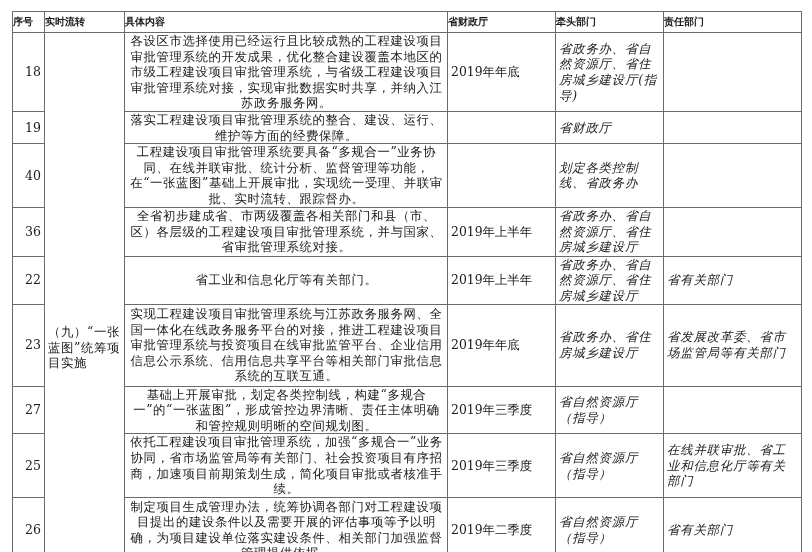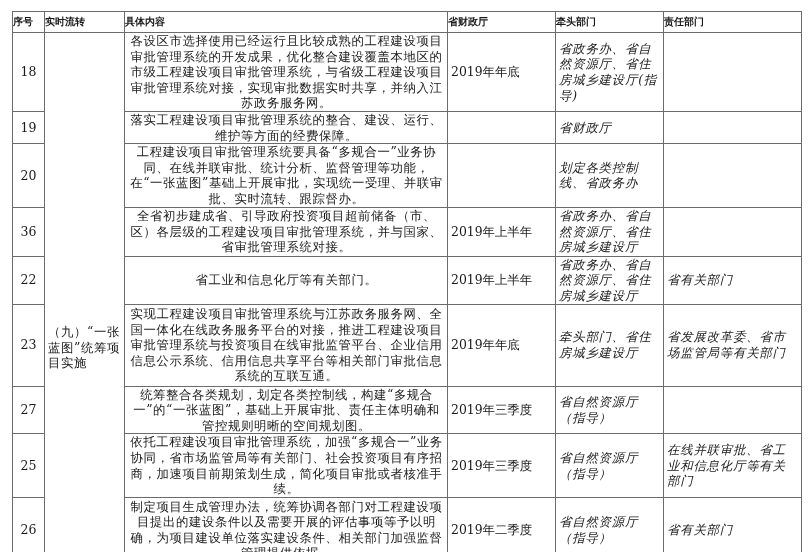--- a/index.html
+++ b/index.html
@@ -4,21 +4,21 @@
 <style>
   html, body { margin: 0; padding: 0; background: #ffffff; }
   body { width: 812px; height: 552px; position: relative; overflow: hidden;
          font-family: "DejaVu Serif", "Liberation Serif", serif; color: #1a1a1a; }
   table { position: absolute; left: 12px; top: 11px; border-collapse: collapse;
           table-layout: fixed; width: 789px; }
   td, th { border: 1px solid #6b6b6b; padding: 0 3px; font-size: 12.4px; line-height: 15.6px;
            vertical-align: middle; word-break: break-all; }
   th { font-family: "DejaVu Sans", "Liberation Sans", sans-serif; font-weight: bold;
        font-size: 10px; height: 20px; text-align: left; padding: 0; }
-  td.num { text-align: center; font-size: 12.5px; }
+  td.num { text-align: right; font-size: 12.5px; }
   td.content { letter-spacing: 0.6px; padding: 0 3px 0 4px; text-align: center; }
   td.task { vertical-align: middle; padding-top: 100px; letter-spacing: 0.6px; }
   td.dept { letter-spacing: 0.8px; font-style: italic; }
   table { border: 1.5px solid #444; }
 </style>
 </head>
 <body>
 
 <table>
   <colgroup>
@@ -49,50 +49,50 @@
       <td class="dept"></td>
     </tr>
     <tr style="height:32px">
       <td class="num">19</td>
       <td class="content">落实工程建设项目审批管理系统的整合、建设、运行、维护等方面的经费保障。</td>
       <td></td>
       <td class="dept">省财政厅</td>
       <td class="dept"></td>
     </tr>
     <tr style="height:63px">
-      <td class="num">20</td>
+      <td class="num">40</td>
       <td class="content">工程建设项目审批管理系统要具备“多规合一”业务协同、在线并联审批、统计分析、监督管理等功能，在“一张蓝图”基础上开展审批，实现统一受理、并联审批、实时流转、跟踪督办。</td>
       <td></td>
       <td class="dept">划定各类控制线、省政务办</td>
       <td class="dept"></td>
     </tr>
     <tr style="height:49px">
       <td class="num">36</td>
-      <td class="content">全省初步建成省、引导政府投资项目超前储备（市、区）各层级的工程建设项目审批管理系统，并与国家、省审批管理系统对接。</td>
+      <td class="content">全省初步建成省、市两级覆盖各相关部门和县（市、区）各层级的工程建设项目审批管理系统，并与国家、省审批管理系统对接。</td>
       <td>2019年上半年</td>
       <td class="dept">省政务办、省自然资源厅、省住房城乡建设厅</td>
       <td class="dept"></td>
     </tr>
     <tr style="height:48px">
       <td class="num">22</td>
       <td class="content">省工业和信息化厅等有关部门。</td>
       <td>2019年上半年</td>
       <td class="dept">省政务办、省自然资源厅、省住房城乡建设厅</td>
       <td class="dept">省有关部门</td>
     </tr>
     <tr style="height:82px">
       <td class="num">23</td>
       <td class="content">实现工程建设项目审批管理系统与江苏政务服务网、全国一体化在线政务服务平台的对接，推进工程建设项目审批管理系统与投资项目在线审批监管平台、企业信用信息公示系统、信用信息共享平台等相关部门审批信息系统的互联互通。</td>
       <td>2019年年底</td>
-      <td class="dept">牵头部门、省住房城乡建设厅</td>
+      <td class="dept">省政务办、省住房城乡建设厅</td>
       <td class="dept">省发展改革委、省市场监管局等有关部门</td>
     </tr>
     <tr style="height:47px">
       <td class="num">27</td>
-      <td class="content">统筹整合各类规划，划定各类控制线，构建“多规合一”的“一张蓝图”，基础上开展审批、责任主体明确和管控规则明晰的空间规划图。</td>
+      <td class="content">基础上开展审批，划定各类控制线，构建“多规合一”的“一张蓝图”，形成管控边界清晰、责任主体明确和管控规则明晰的空间规划图。</td>
       <td>2019年三季度</td>
       <td class="dept">省自然资源厅（指导）</td>
       <td class="dept"></td>
     </tr>
     <tr style="height:47px">
       <td class="num">25</td>
       <td class="content">依托工程建设项目审批管理系统，加强“多规合一”业务协同，省市场监管局等有关部门、社会投资项目有序招商，加速项目前期策划生成，简化项目审批或者核准手续。</td>
       <td>2019年三季度</td>
       <td class="dept">省自然资源厅（指导）</td>
       <td class="dept">在线并联审批、省工业和信息化厅等有关部门</td>

